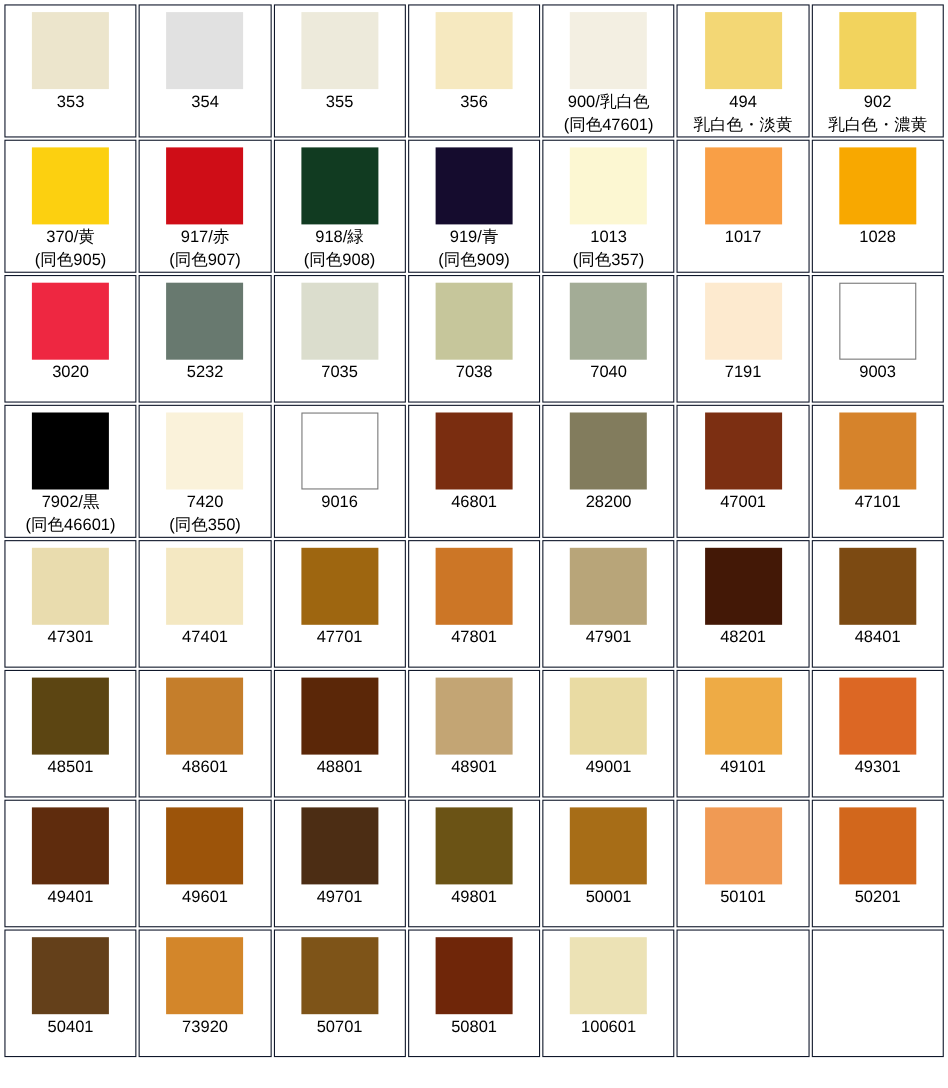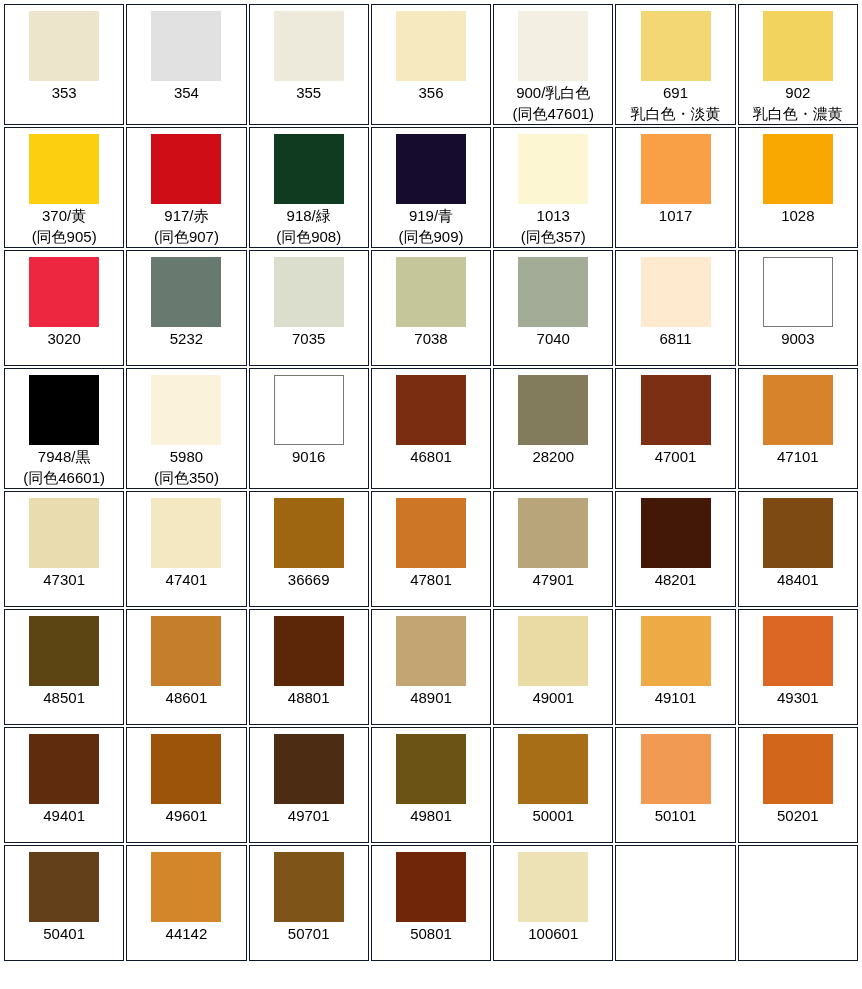--- a/index.html
+++ b/index.html
@@ -112,21 +112,21 @@
             <div class="labels">
               <span class="label-line">900/乳白色</span>
               <span class="label-line">(同色47601)</span>
             </div>
           </div>
         </td>
         <td class="cell">
           <div class="cell-inner">
             <div class="swatch" style="background: rgb(243, 215, 117);"></div>
             <div class="labels">
-              <span class="label-line">691</span>
+              <span class="label-line">494</span>
               <span class="label-line">乳白色・淡黄</span>
             </div>
           </div>
         </td>
         <td class="cell">
           <div class="cell-inner">
             <div class="swatch" style="background: rgb(242, 211, 93);"></div>
             <div class="labels">
               <span class="label-line">902</span>
               <span class="label-line">乳白色・濃黄</span>
@@ -235,48 +235,48 @@
             <div class="swatch" style="background: rgb(163, 172, 150);"></div>
             <div class="labels">
               <span class="label-line">7040</span>
             </div>
           </div>
         </td>
         <td class="cell">
           <div class="cell-inner">
             <div class="swatch" style="background: rgb(253, 234, 207);"></div>
             <div class="labels">
-              <span class="label-line">6811</span>
+              <span class="label-line">7191</span>
             </div>
           </div>
         </td>
         <td class="cell">
           <div class="cell-inner">
             <div class="swatch outlined" style="background: rgb(255, 255, 255);"></div>
             <div class="labels">
               <span class="label-line">9003</span>
             </div>
           </div>
         </td>
       </tr>
       <tr class="tall">
         <td class="cell">
           <div class="cell-inner">
             <div class="swatch" style="background: rgb(0, 0, 0);"></div>
             <div class="labels">
-              <span class="label-line">7948/黒</span>
+              <span class="label-line">7902/黒</span>
               <span class="label-line">(同色46601)</span>
             </div>
           </div>
         </td>
         <td class="cell">
           <div class="cell-inner">
             <div class="swatch" style="background: rgb(250, 242, 218);"></div>
             <div class="labels">
-              <span class="label-line">5980</span>
+              <span class="label-line">7420</span>
               <span class="label-line">(同色350)</span>
             </div>
           </div>
         </td>
         <td class="cell">
           <div class="cell-inner">
             <div class="swatch outlined" style="background: rgb(255, 255, 255);"></div>
             <div class="labels">
               <span class="label-line">9016</span>
             </div>
@@ -329,21 +329,21 @@
             <div class="swatch" style="background: rgb(244, 232, 194);"></div>
             <div class="labels">
               <span class="label-line">47401</span>
             </div>
           </div>
         </td>
         <td class="cell">
           <div class="cell-inner">
             <div class="swatch" style="background: rgb(158, 102, 16);"></div>
             <div class="labels">
-              <span class="label-line">36669</span>
+              <span class="label-line">47701</span>
             </div>
           </div>
         </td>
         <td class="cell">
           <div class="cell-inner">
             <div class="swatch" style="background: rgb(204, 118, 38);"></div>
             <div class="labels">
               <span class="label-line">47801</span>
             </div>
           </div>
@@ -495,21 +495,21 @@
             <div class="swatch" style="background: rgb(100, 64, 26);"></div>
             <div class="labels">
               <span class="label-line">50401</span>
             </div>
           </div>
         </td>
         <td class="cell">
           <div class="cell-inner">
             <div class="swatch" style="background: rgb(211, 134, 42);"></div>
             <div class="labels">
-              <span class="label-line">44142</span>
+              <span class="label-line">73920</span>
             </div>
           </div>
         </td>
         <td class="cell">
           <div class="cell-inner">
             <div class="swatch" style="background: rgb(126, 84, 24);"></div>
             <div class="labels">
               <span class="label-line">50701</span>
             </div>
           </div>

